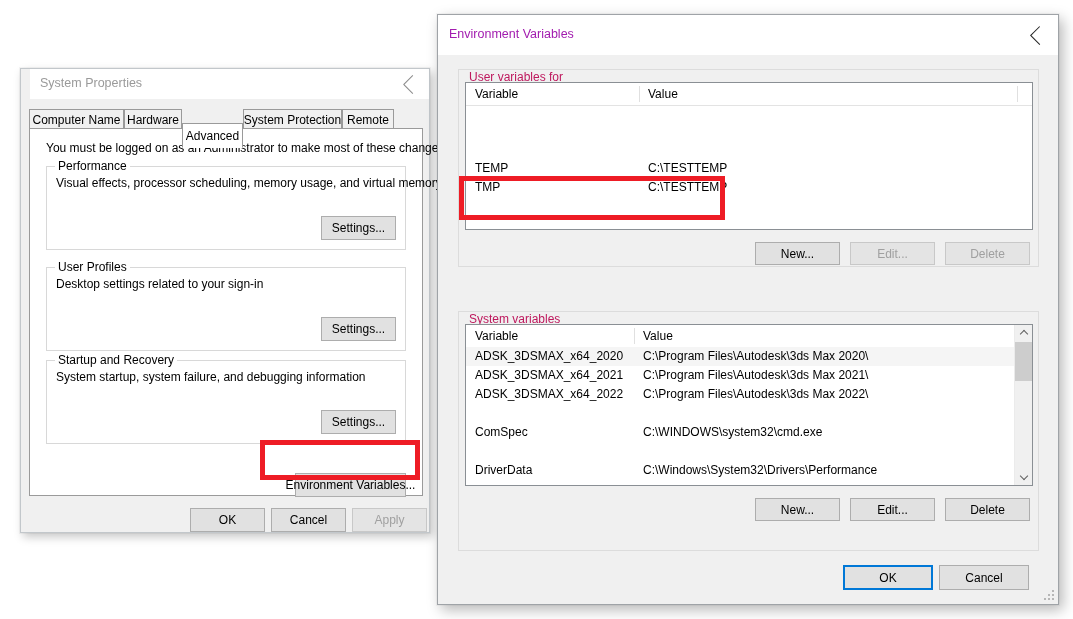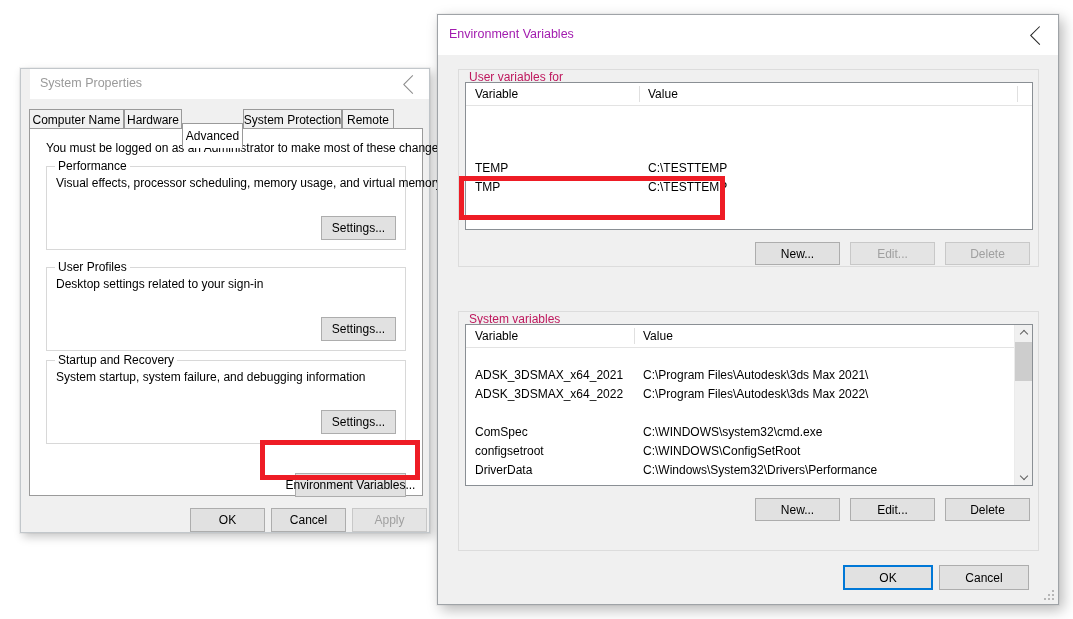--- a/index.html
+++ b/index.html
@@ -233,35 +233,35 @@
   <div class="egroup" style="left:20px;top:296px;width:581px;height:240px;">
     <span class="glabel">System variables</span>
 
     <div class="lv" style="left:6px;top:12px;width:568px;height:162px;">
       <div class="lvhead">
         <span class="hcell" style="left:9px;">Variable</span>
         <span class="hsep" style="left:168px;"></span>
         <span class="hcell" style="left:177px;">Value</span>
       </div>
 
+      <div class="lvrow alt" style="top:22px;">
+        <span class="c1">ADSK_3DSMAX_x64_2020</span>
+        <span class="c2" style="left:177px;">C:\Program Files\Autodesk\3ds Max 2020\</span>
+      </div>
       <div class="lvrow" style="top:41px;">
         <span class="c1">ADSK_3DSMAX_x64_2021</span>
         <span class="c2" style="left:177px;">C:\Program Files\Autodesk\3ds Max 2021\</span>
       </div>
       <div class="lvrow" style="top:60px;">
         <span class="c1">ADSK_3DSMAX_x64_2022</span>
         <span class="c2" style="left:177px;">C:\Program Files\Autodesk\3ds Max 2022\</span>
       </div>
       <div class="lvrow" style="top:98px;">
         <span class="c1">ComSpec</span>
         <span class="c2" style="left:177px;">C:\WINDOWS\system32\cmd.exe</span>
-      </div>
-      <div class="lvrow" style="top:117px;">
-        <span class="c1">configsetroot</span>
-        <span class="c2" style="left:177px;">C:\WINDOWS\ConfigSetRoot</span>
       </div>
       <div class="lvrow" style="top:136px;">
         <span class="c1">DriverData</span>
         <span class="c2" style="left:177px;">C:\Windows\System32\Drivers\Performance</span>
       </div>
 
       <div class="vsb">
         <div class="arrow up">
           <span class="chev up"></span>
         </div>

